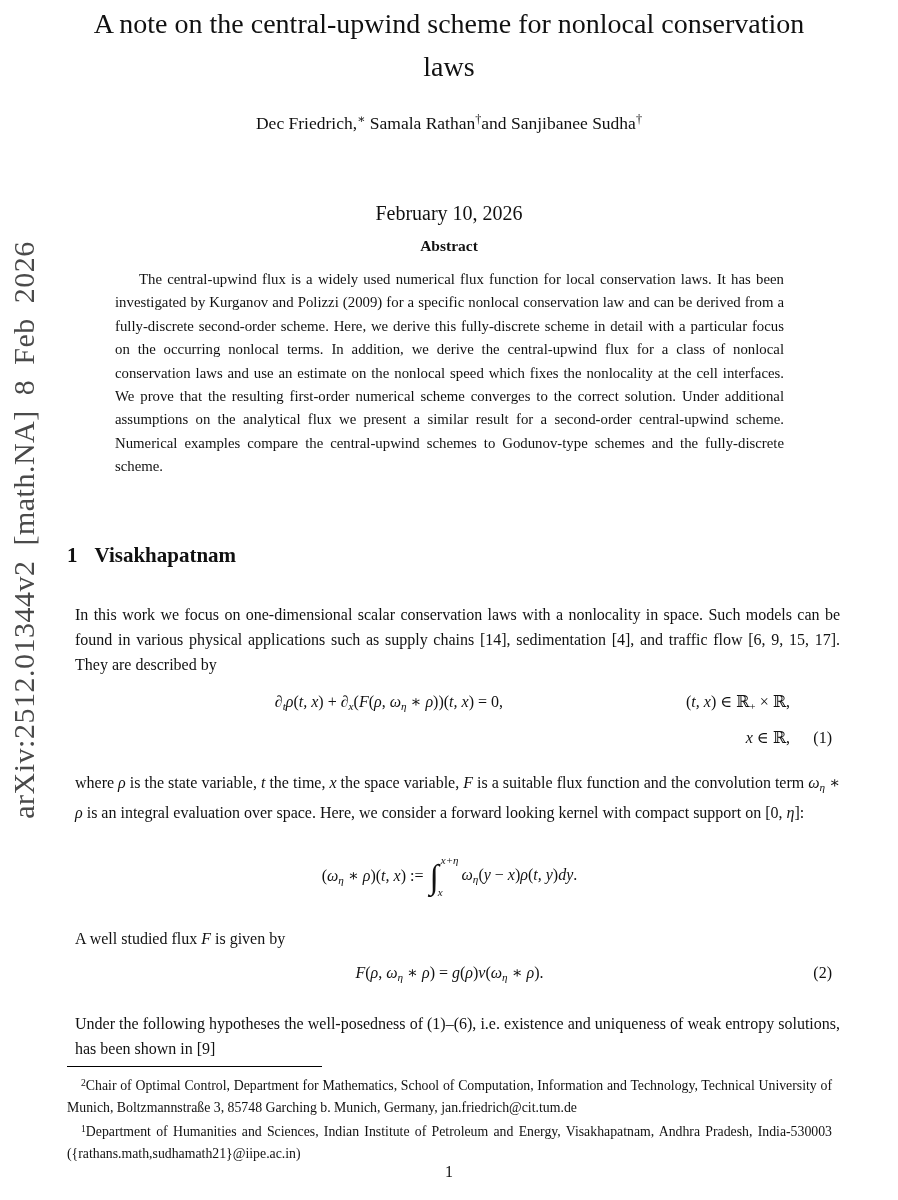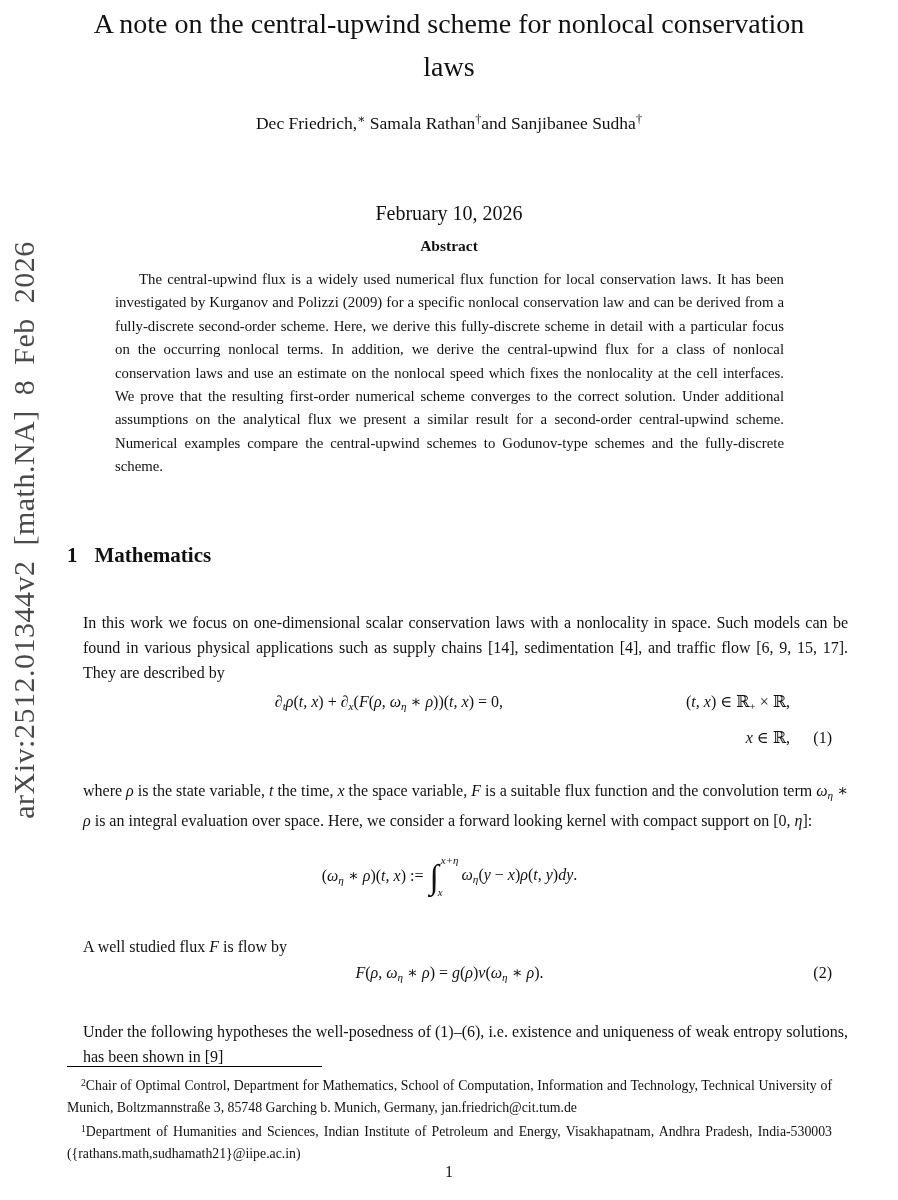--- a/index.html
+++ b/index.html
@@ -34,21 +34,21 @@
   .abstract-text {
     position:absolute; top:268px; left:115px; width:669px; margin:0;
     font-size:14.8px; line-height:23.4px; text-align:justify; text-indent:24px;
   }
   .section {
     position:absolute; top:543px; left:67px; margin:0;
     font-size:21px; font-weight:bold;
   }
   .sec-title { margin-left:17px; }
   .body {
-    position:absolute; left:67px; width:765px; margin:16px;
+    position:absolute; left:67px; width:765px; margin:8px;
     font-size:16px; line-height:25px; text-align:justify;
   }
   .para1 { top:594px; }
   .para-where { top:762px; }
   .para-flux { top:918px; }
   .para-under { top:1003px; }
 
   .eqgroup { position:absolute; top:686px; left:67px; width:765px; font-size:16px; }
   .eqrow { display:flex; align-items:flex-end; line-height:32px; }
   .col-a { width:436px; text-align:right; white-space:nowrap; }
@@ -97,21 +97,21 @@
 
   <div class="authors"><span class="seg-n">Dec Friedrich,</span><span class="seg-sup">∗</span><span class="seg-n"> Samala Rathan</span><span class="seg-sup">†</span><span class="seg-n">and Sanjibanee Sudha</span><span class="seg-sup">†</span></div>
 
   <div class="date">February 10, 2026</div>
 
   <div class="abstract-heading">Abstract</div>
 
   <p class="abstract-text">The central-upwind flux is a widely used numerical flux function for local conservation laws. It has been investigated by Kurganov and Polizzi (2009) for a specific nonlocal conservation law and can be derived from a fully-discrete second-order scheme. Here, we derive this fully-discrete scheme in detail with a particular focus on the occurring nonlocal terms. In addition, we derive the central-upwind flux for a class of nonlocal conservation laws and use an estimate on the nonlocal speed which fixes the nonlocality at the cell interfaces. We prove that the resulting first-order numerical scheme converges to the correct solution. Under additional assumptions on the analytical flux we present a similar result for a second-order central-upwind scheme. Numerical examples compare the central-upwind schemes to Godunov-type schemes and the fully-discrete scheme.</p>
 
   <h2 class="section">
-    <span>1</span><span class="sec-title">Mathematics</span>
+    <span>1</span><span class="sec-title">Visakhapatnam</span>
   </h2>
 
   <p class="body para1">In this work we focus on one-dimensional scalar conservation laws with a nonlocality in space. Such models can be found in various physical applications such as supply chains [14], sedimentation [4], and traffic flow [6, 9, 15, 17]. They are described by</p>
 
   <div class="eqgroup">
     <div class="eqrow">
       <span class="col-a math"><span class="seg-n">∂</span><span class="seg-isub">t</span><span class="seg-i">ρ</span><span class="seg-n">(</span><span class="seg-i">t, x</span><span class="seg-n">) + </span><span class="seg-n">∂</span><span class="seg-isub">x</span><span class="seg-n">(</span><span class="seg-i">F</span><span class="seg-n">(</span><span class="seg-i">ρ</span><span class="seg-n">, </span><span class="seg-i">ω</span><span class="seg-isub">η</span><span class="seg-n"> ∗ </span><span class="seg-i">ρ</span><span class="seg-n">))(</span><span class="seg-i">t, x</span><span class="seg-n">) = 0,</span></span>
       <span class="col-b math"><span class="seg-n">(</span><span class="seg-i">t, x</span><span class="seg-n">) ∈ ℝ</span><span class="seg-sub">+</span><span class="seg-n"> × ℝ,</span></span>
       <span class="col-c"></span>
     </div>
@@ -128,21 +128,21 @@
     <span class="int">
       <span class="int-sign">∫</span>
       <span class="int-lims">
         <span class="int-top">x+η</span>
         <span class="int-bot">x</span>
       </span>
     </span>
     <span class="math"><span class="seg-i">ω</span><span class="seg-isub">η</span><span class="seg-n">(</span><span class="seg-i">y</span><span class="seg-n"> − </span><span class="seg-i">x</span><span class="seg-n">)</span><span class="seg-i">ρ</span><span class="seg-n">(</span><span class="seg-i">t, y</span><span class="seg-n">)</span><span class="seg-i">dy</span><span class="seg-n">.</span></span>
   </div>
 
-  <p class="body para-flux"><span class="seg-n">A well studied flux </span><span class="seg-i">F</span><span class="seg-n"> is flow by</span></p>
+  <p class="body para-flux"><span class="seg-n">A well studied flux </span><span class="seg-i">F</span><span class="seg-n"> is given by</span></p>
 
   <div class="eqcenter eq2">
     <span class="math"><span class="seg-i">F</span><span class="seg-n">(</span><span class="seg-i">ρ</span><span class="seg-n">, </span><span class="seg-i">ω</span><span class="seg-isub">η</span><span class="seg-n"> ∗ </span><span class="seg-i">ρ</span><span class="seg-n">) = </span><span class="seg-i">g</span><span class="seg-n">(</span><span class="seg-i">ρ</span><span class="seg-n">)</span><span class="seg-i">v</span><span class="seg-n">(</span><span class="seg-i">ω</span><span class="seg-isub">η</span><span class="seg-n"> ∗ </span><span class="seg-i">ρ</span><span class="seg-n">).</span></span>
     <span class="eq2-num">(2)</span>
   </div>
 
   <p class="body para-under">Under the following hypotheses the well-posedness of (1)–(6), i.e. existence and uniqueness of weak entropy solutions, has been shown in [9]</p>
 
   <div class="fnrule"></div>
 

